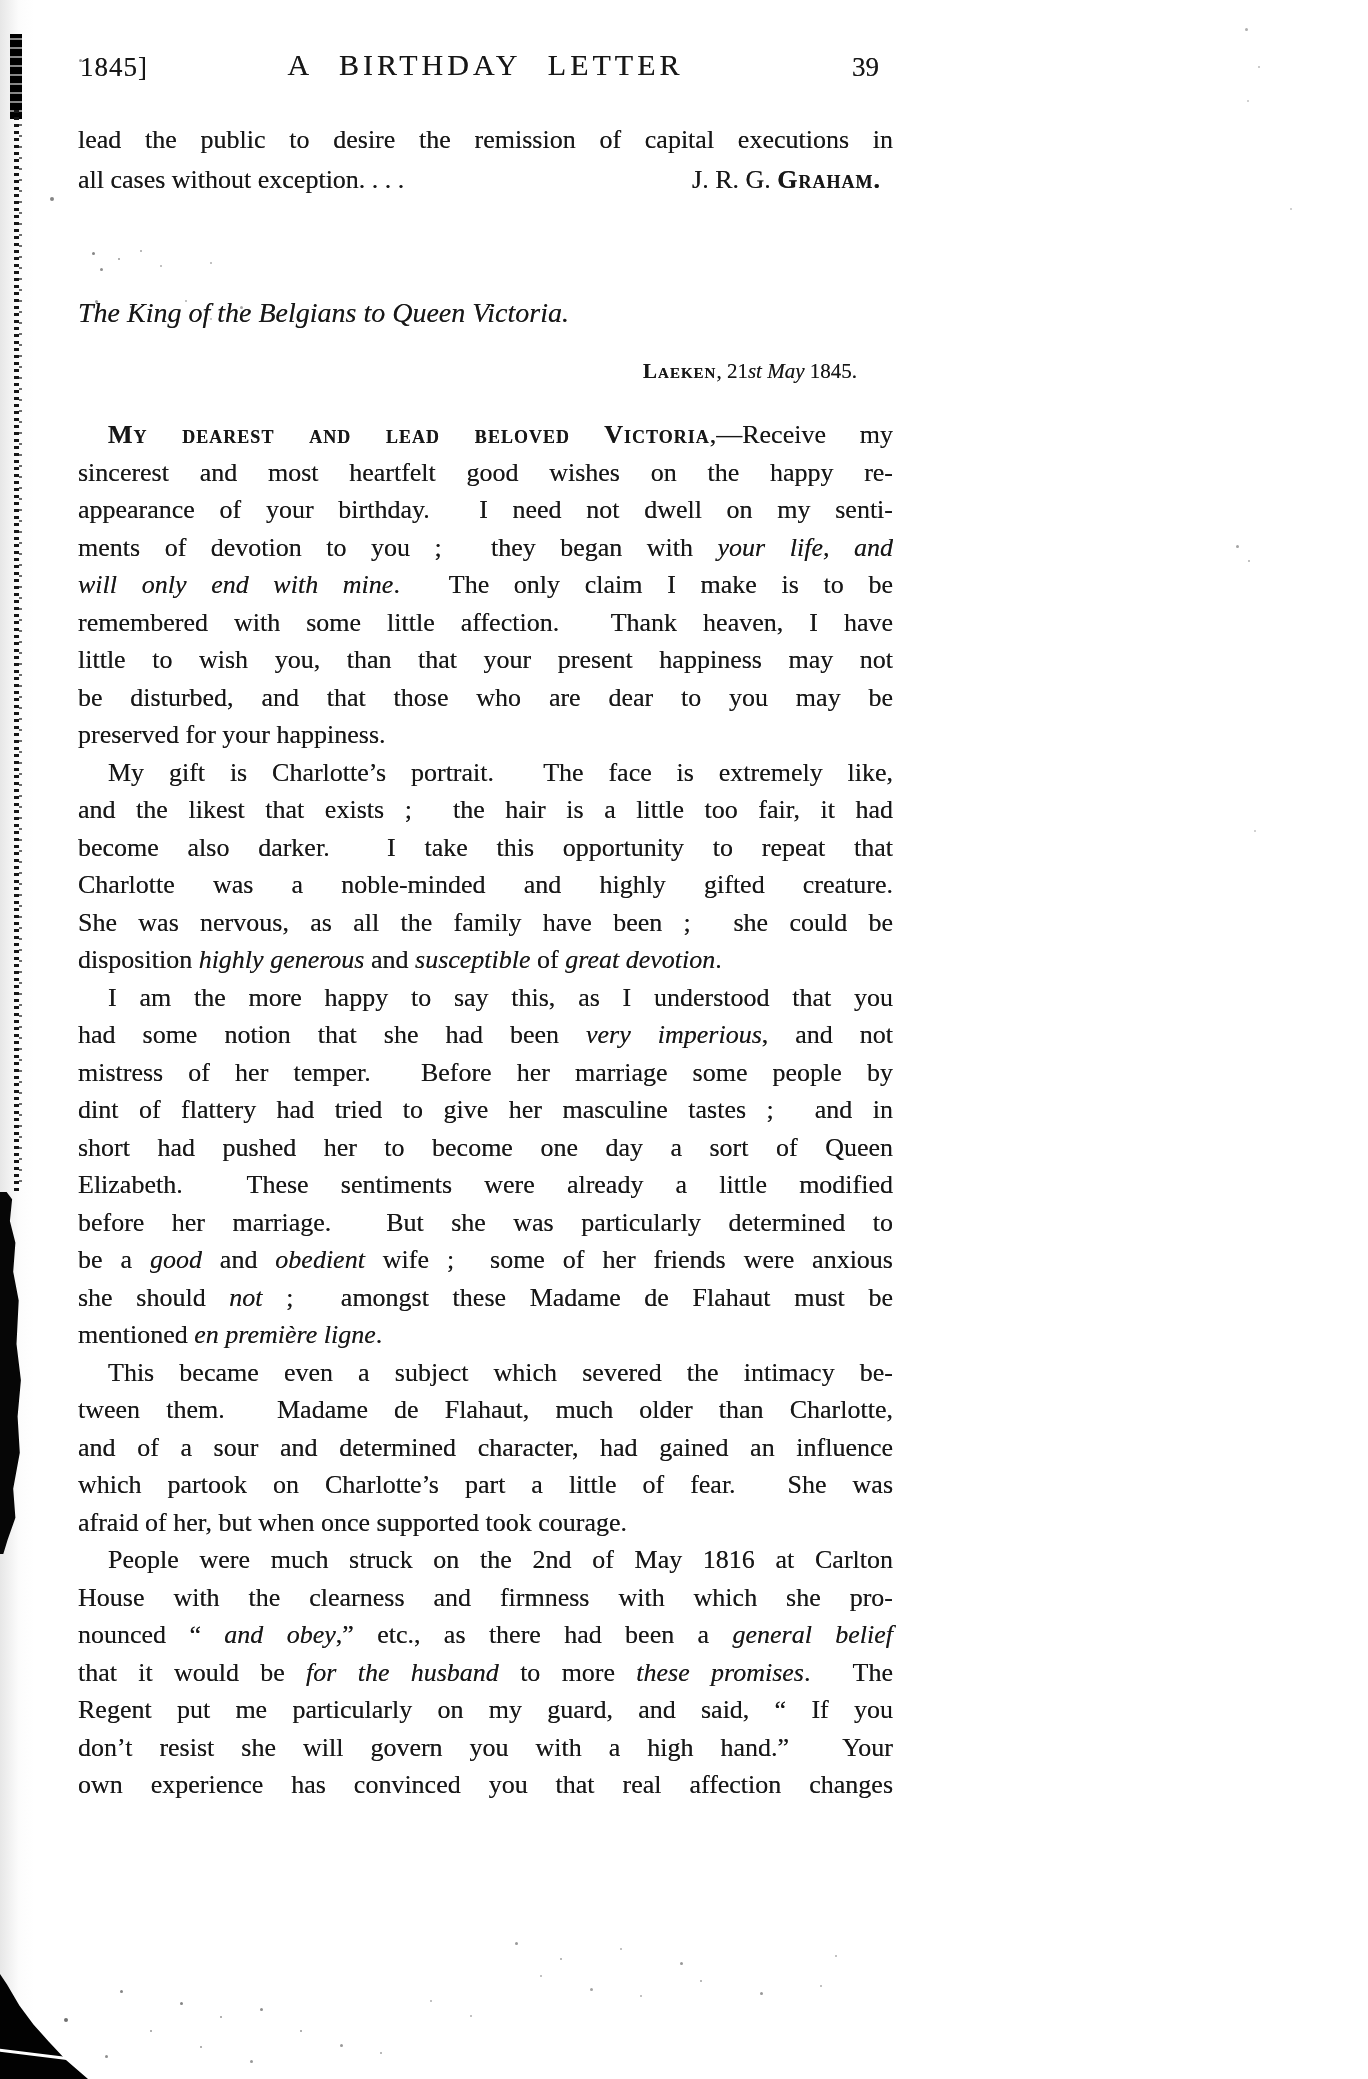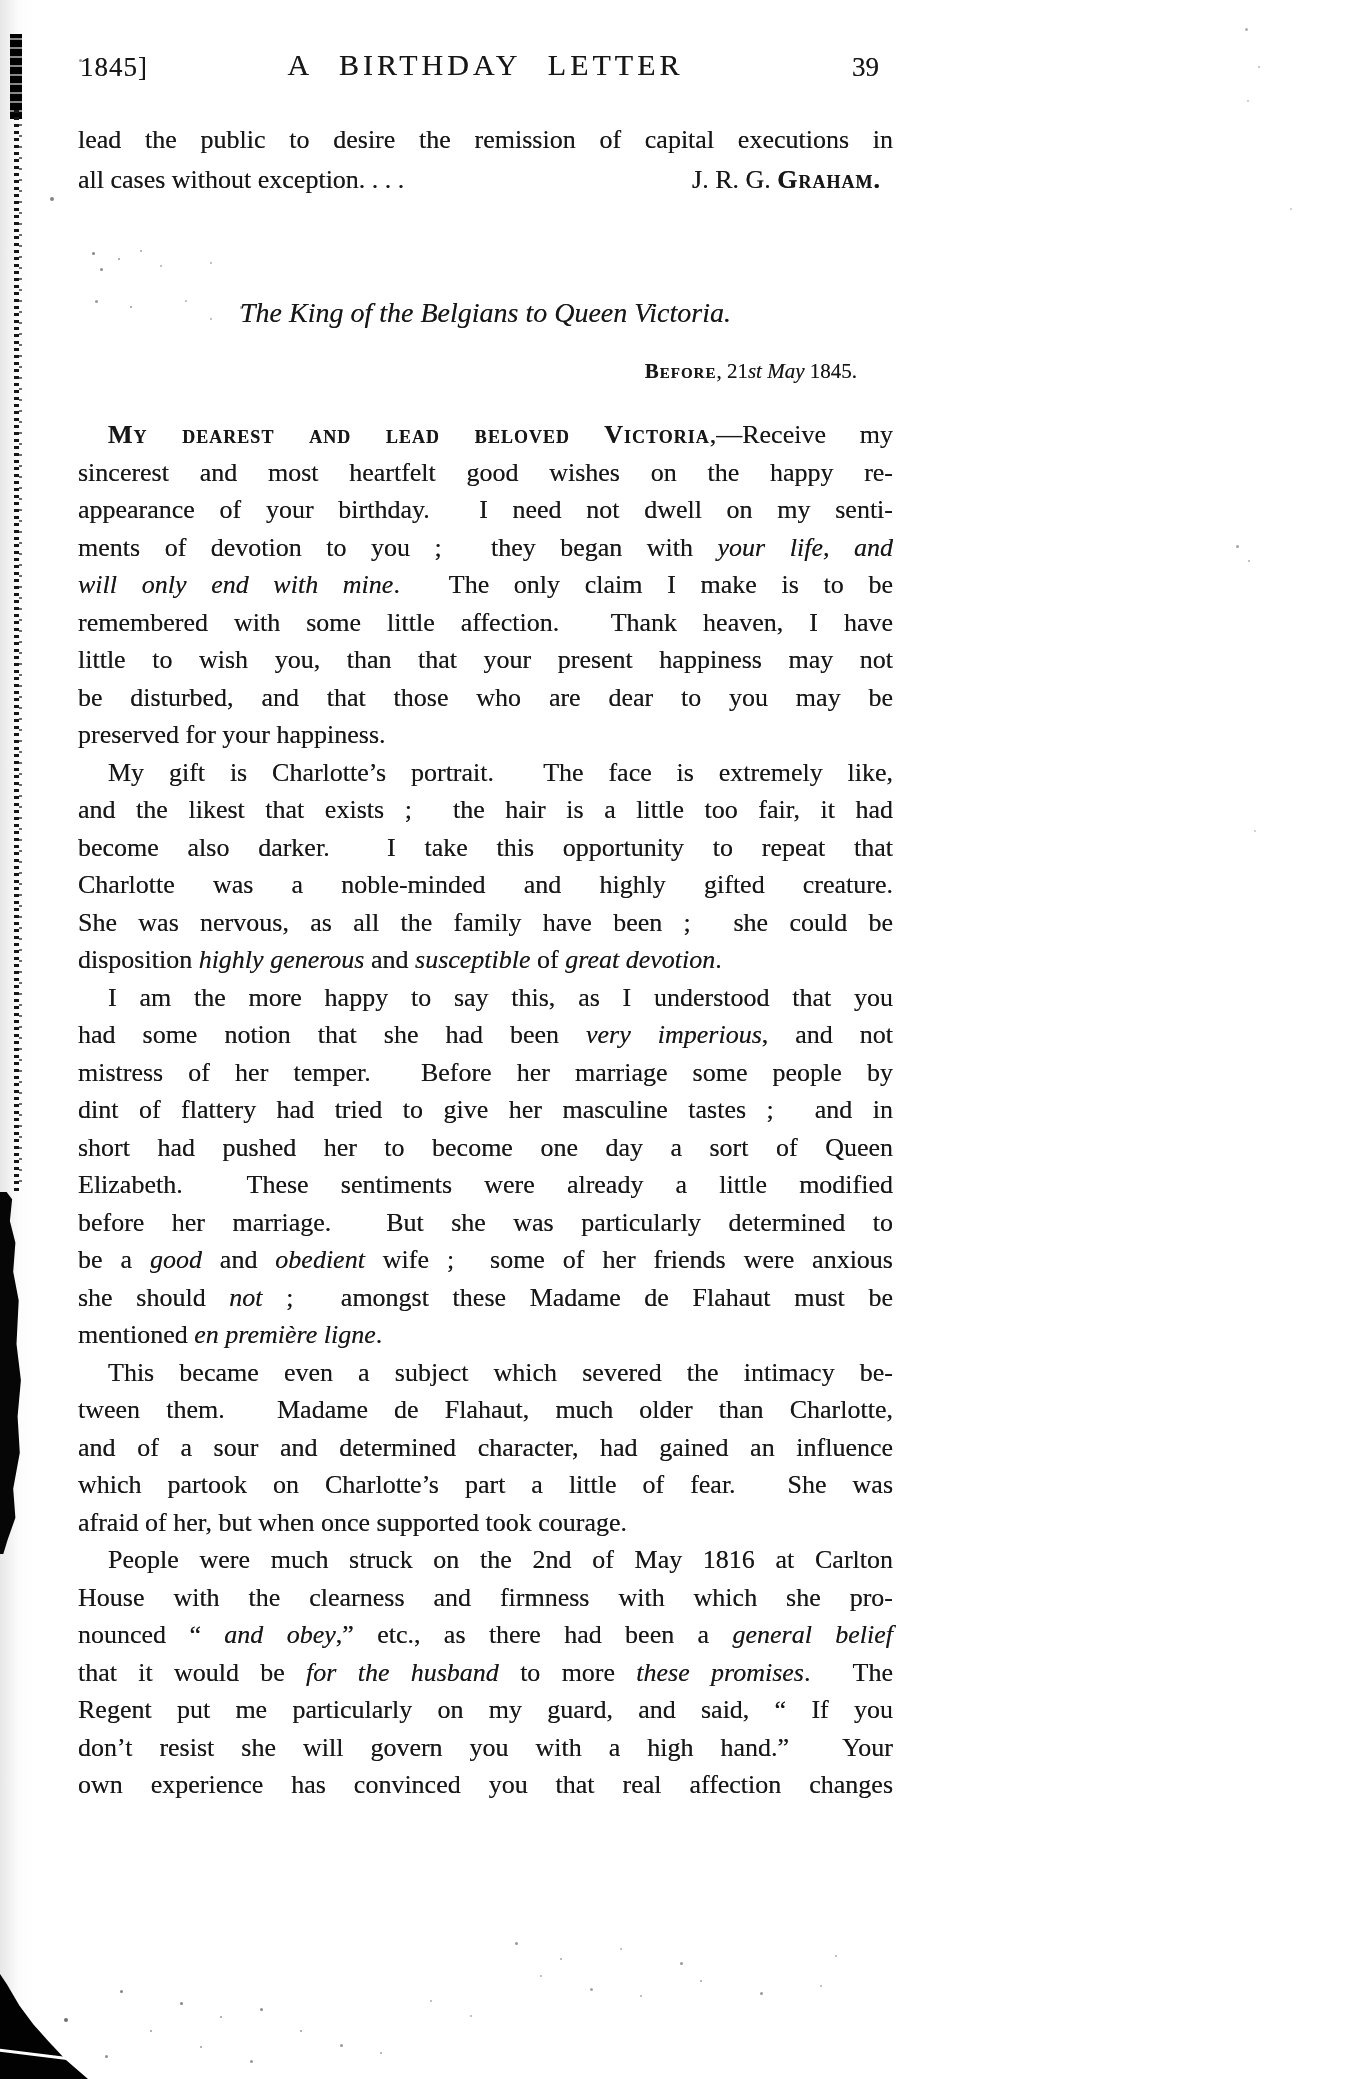--- a/index.html
+++ b/index.html
@@ -19,21 +19,21 @@
   .header-title{position:absolute;left:50%;transform:translateX(-50%);top:0;
     font-size:30px;letter-spacing:4px;word-spacing:16px;white-space:nowrap;}
   .header-num{position:absolute;right:14px;top:4px;}
   
   .line{font-size:26px;line-height:37.5px;text-align:justify;text-justify:inter-word;}
   .line.j{text-align-last:justify;}
   .line.ind{text-indent:30px;}
   .line.split{display:flex;justify-content:space-between;text-align:left;padding-right:12px;}
   #intro{margin-top:30px;}
   #intro .line{line-height:40px;}
-  .heading{margin-top:92px;height:42px;text-align:center;font-size:28px;line-height:42px;}
+  .heading{margin-top:92px;height:42px;font-size:28px;line-height:42px;}
   .dateline{margin-top:22px;height:30px;text-align:right;padding-right:36px;font-size:21px;line-height:30px;}
   #letter-body{margin-top:30px;}
   .s-n{font-style:normal;}
   .s-i{font-style:italic;}
   .s-sc{font-variant:small-caps;letter-spacing:1px;font-weight:bold;}
   
   .artifact{position:absolute;pointer-events:none;}
   .gutter{left:0;top:0;width:34px;height:100%;
     background:linear-gradient(to right,rgba(120,120,120,.18),rgba(200,200,200,.06) 55%,transparent);}
   .noise-top{left:10px;top:34px;width:12px;height:85px;
@@ -121,21 +121,21 @@
     <div id="intro">
         <div class="line j"><span class="s-n">lead the public to desire the remission of capital executions in</span></div>
         <div class="line split">
           <span><span class="s-n">all cases without exception. . . .</span></span>
           <span><span class="s-n">J. R. G. </span><span class="s-sc">Graham.</span></span>
         </div>
       </div>
 
     <div class="heading" id="letter-heading"><span class="s-i">The King of the Belgians to Queen Victoria.</span></div>
 
-    <div class="dateline" id="dateline"><span class="s-sc">Before</span><span class="s-n">, 21</span><span class="s-i">st</span><span class="s-n"> </span><span class="s-i">May</span><span class="s-n"> 1845.</span></div>
+    <div class="dateline" id="dateline"><span class="s-sc">Laeken</span><span class="s-n">, 21</span><span class="s-i">st</span><span class="s-n"> </span><span class="s-i">May</span><span class="s-n"> 1845.</span></div>
 
     <div id="letter-body">
         <div class="line j ind"><span class="s-sc">My dearest and lead beloved Victoria</span><span class="s-n">,—Receive my</span></div>
         <div class="line j"><span class="s-n">sincerest and most heartfelt good wishes on the happy re-</span></div>
         <div class="line j"><span class="s-n">appearance of your birthday.&nbsp; I need not dwell on my senti-</span></div>
         <div class="line j"><span class="s-n">ments of devotion to you ;&nbsp; they began with </span><span class="s-i">your life, and</span></div>
         <div class="line j"><span class="s-i">will only end with mine</span><span class="s-n">.&nbsp; The only claim I make is to be</span></div>
         <div class="line j"><span class="s-n">remembered with some little affection.&nbsp; Thank heaven, I have</span></div>
         <div class="line j"><span class="s-n">little to wish you, than that your present happiness may not</span></div>
         <div class="line j"><span class="s-n">be disturbed, and that those who are dear to you may be</span></div>

